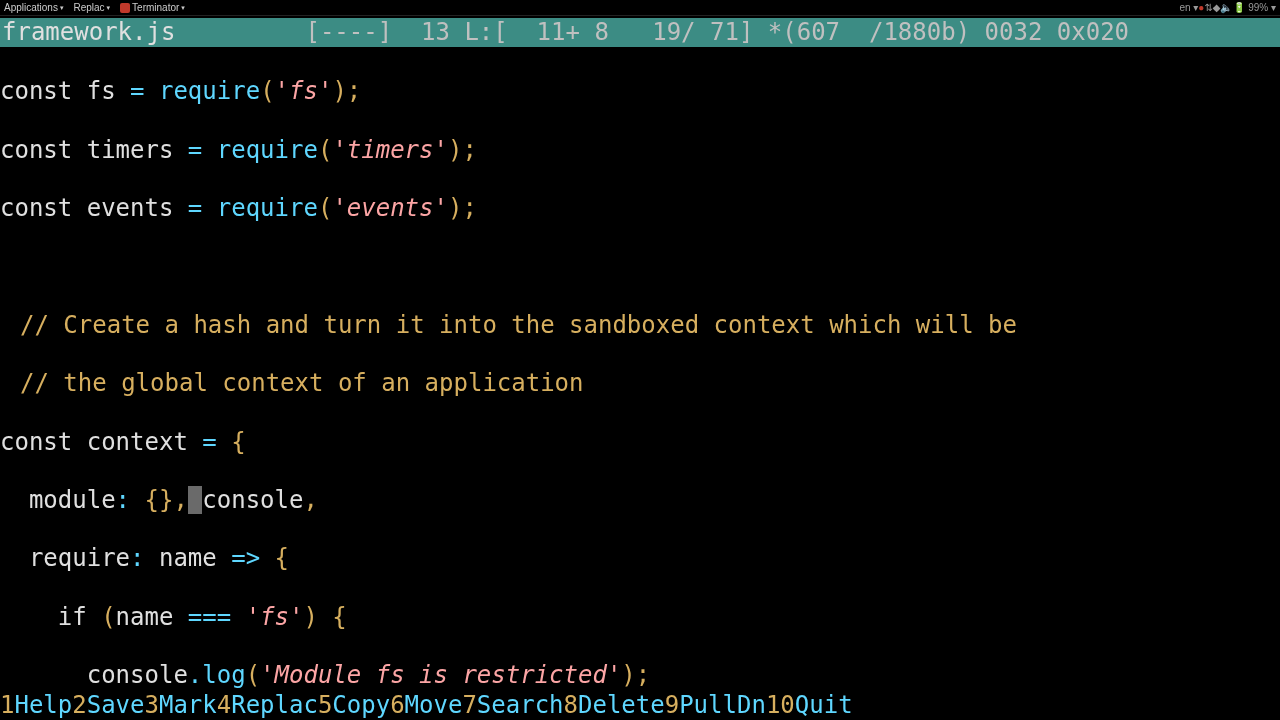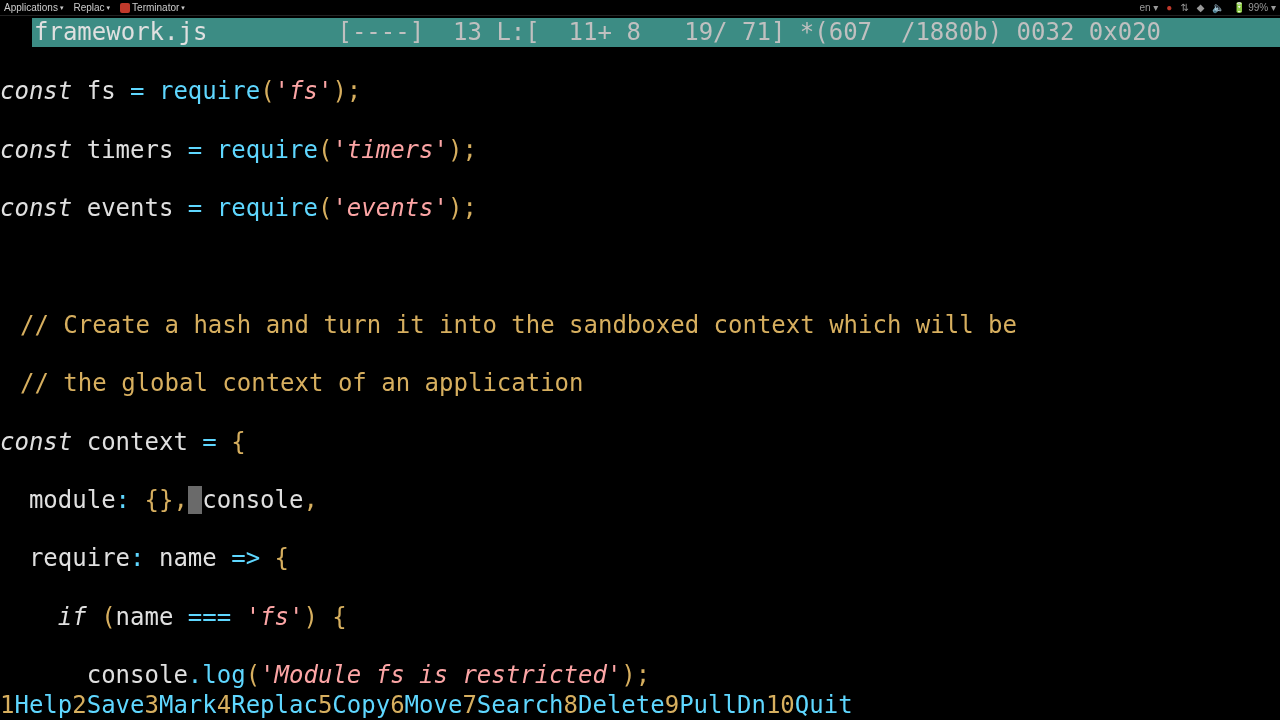--- a/index.html
+++ b/index.html
@@ -17,21 +17,21 @@
   color: #ccc;
   font-size: 10px;
   font-family: sans-serif;
   display: flex;
   align-items: center;
   padding: 0 4px;
   border-bottom: 1px solid #222;
 }
 .topbar .left { display: flex; align-items: center; gap: 10px; flex: 1; }
 .topbar .center { flex: 0; white-space: nowrap; color: #bbb; margin-top: 40px; }
-.topbar .right { flex: 1; display: flex; justify-content: flex-end; align-items: center; gap: 8px; }
+.topbar .right { flex: 1; display: flex; justify-content: flex-end; align-items: center; gap: 0; }
 .topbar .menu-item { color: #ccc; cursor: pointer; display: flex; align-items: center; gap: 2px; }
 .caret { font-size: 7px; }
 .app-icon {
   width: 10px; height: 10px;
   background: #c0392b;
   border-radius: 2px;
   display: inline-block;
 }
 .tray-icon { color: #999; font-size: 10px; }
 
@@ -45,30 +45,29 @@
   line-height: 29px;
 }
 .statusline {
   background: #3c8c84;
   color: #c0c0c0;
   height: 29px;
   font-size: 24px;
   display: flex;
   align-items: center;
   white-space: pre;
-  margin-left: 32px;
 }
 .statusline .fname { color: #e0e0e0; padding-left: 2px; }
 .code-area {
   padding-top: 1px;
   white-space: pre;
   font-size: 24px;
   line-height: 29.2px;
 }
-.c-kw { color: #e0e0e0; font-style: italic; }
+.c-kw { color: #e0e0e0; }
 .c-id { color: #e0e0e0; }
 .c-op { color: #5fd7ff; }
 .c-fn { color: #5fd7ff; }
 .c-str { color: #fca5a5; font-style: italic; }
 .c-cm { color: #d7af5f; margin-left: 20px; }
 .c-punc { color: #d7af5f; }
 .cursor { background: #6a6a6a; color: #000; }
 
 .fnbar {
   position: absolute;

